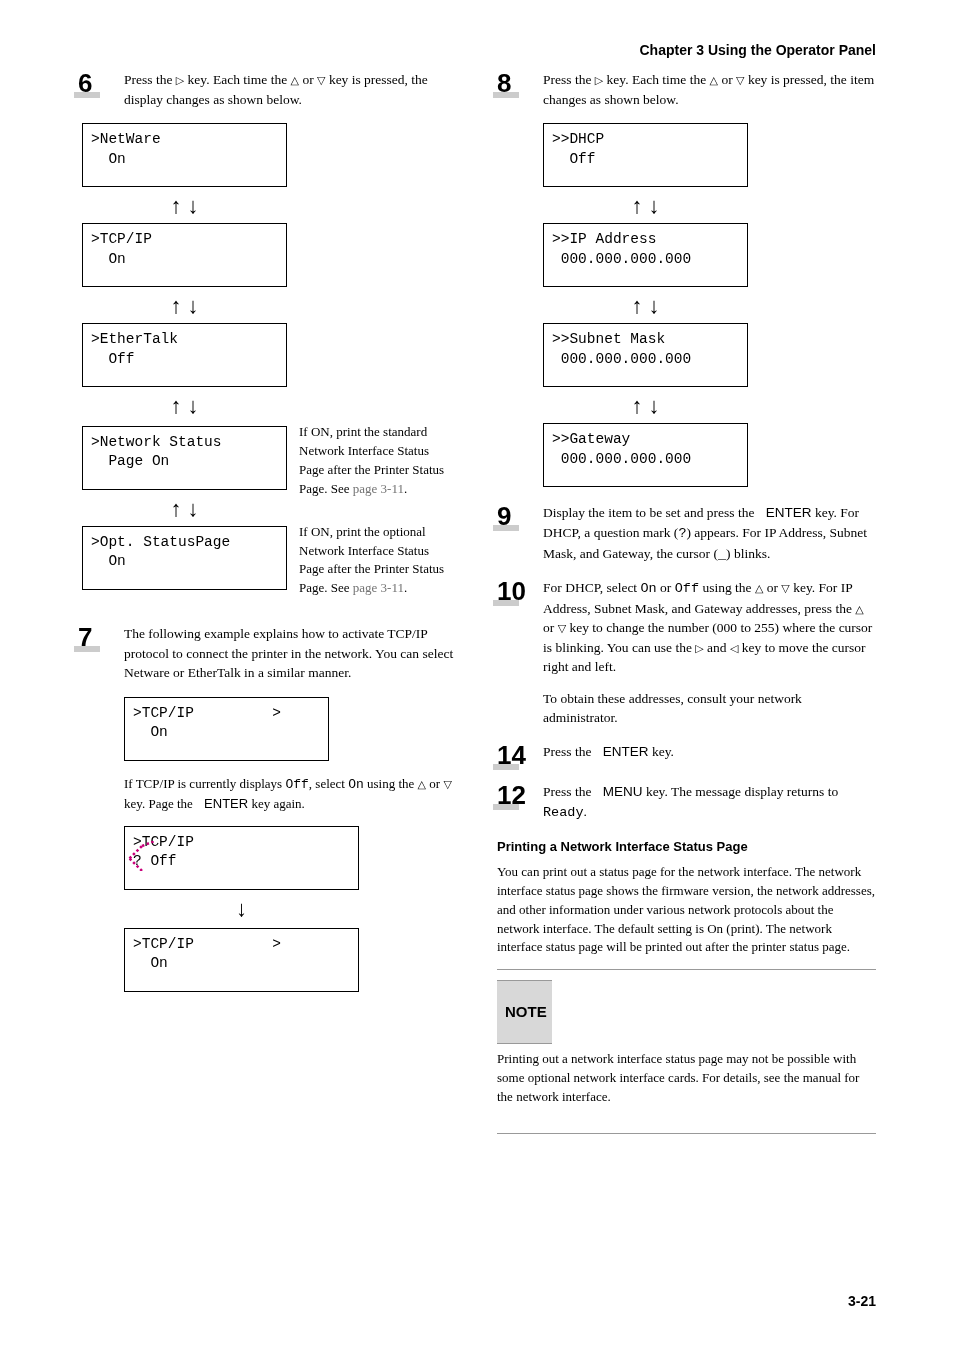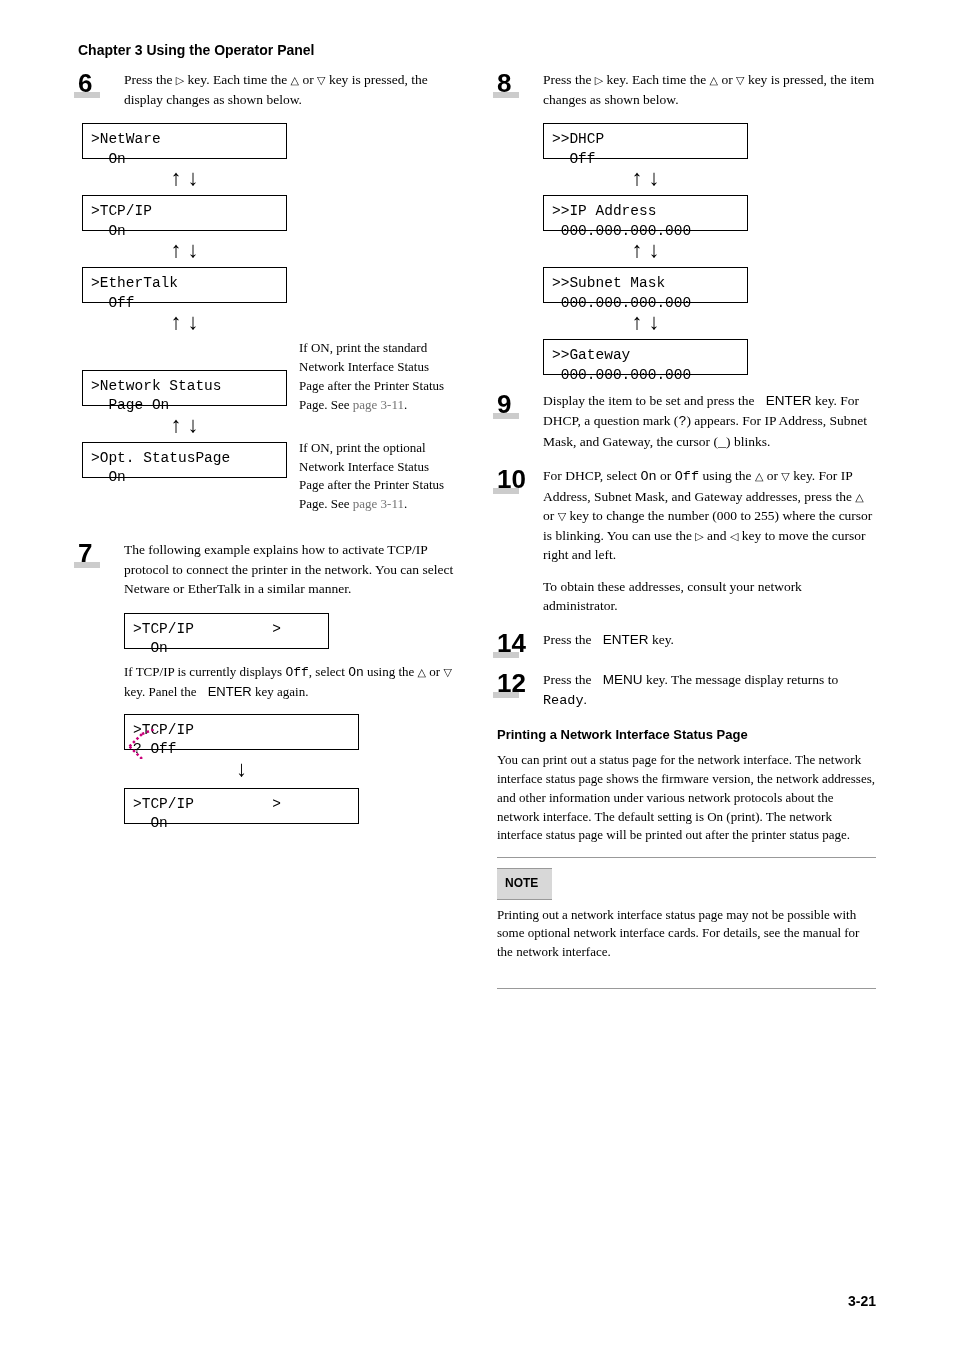--- a/index.html
+++ b/index.html
@@ -10,20 +10,21 @@
     background: #fff;
     position: relative;
     font-size: 13px;
     line-height: 1.45;
     color: #000;
   }
   .page {
     padding: 40px 78px 40px 78px;
   }
   .header-title {
+    text-align: right;
     font-family: Arial, Helvetica, sans-serif;
     font-weight: bold;
     font-size: 14px;
     margin-bottom: 10px;
   }
   .columns {
     display: flex;
     gap: 40px;
   }
   .col { flex: 1; }
@@ -51,21 +52,21 @@
     top: 22px;
     z-index: -1;
   }
   .step-text { flex: 1; font-size: 13.5px; }
   .lcd {
     border: 1px solid #000;
     font-family: "Courier New", monospace;
     font-size: 14.5px;
     padding: 6px 8px 4px 8px;
     width: 205px;
-    height: 36px;
+    height: 64px;
     line-height: 1.35;
     white-space: pre;
     margin-bottom: 6px;
     background: #fff;
   }
   .arrows {
     text-align: center;
     width: 205px;
     font-size: 22px;
     line-height: 1;
@@ -88,22 +89,22 @@
   .section-heading {
     font-family: Arial, Helvetica, sans-serif;
     font-weight: bold;
     font-size: 13px;
     margin: 16px 0 6px 0;
   }
   .note-box {
     background: #d8d8d8;
     font-family: Arial, Helvetica, sans-serif;
     font-weight: bold;
-    font-size: 12px;
-    padding: 6px 8px;
+    font-size: 15px;
+    padding: 20px 8px;
     display: inline-block;
     margin: 10px 0 6px 0;
     width: 55px;
     text-align: left;
     border-top: 1px solid #999;
     border-bottom: 1px solid #999;
   }
   .note-divider-top { border-top: 1px solid #999; margin-top: 10px;}
   .note-divider-bot { border-bottom: 1px solid #999; padding-bottom: 26px; margin-bottom: 6px;}
   .triangle-r::before { content: "▷"; font-size:11px;}
@@ -181,21 +182,21 @@
       <div class="step" style="margin-top:20px;">
         <div class="step-num">7</div>
         <div class="step-text">The following example explains how to activate TCP/IP protocol to connect the printer in the network. You can select Netware or EtherTalk in a similar manner.</div>
       </div>
 
       <div style="margin-left:46px;">
         <div class="lcd"><span>&gt;TCP/IP         &gt;</span>
 <span>  On</span></div>
 
         <div class="para" style="margin-top:14px;">
-          <span>If TCP/IP is currently displays </span><span class="mono">Off</span><span>, select </span><span class="mono">On</span><span> using the </span><span class="triangle-u"></span><span> or </span><span class="triangle-d"></span><span> key. Panel the </span><span class="bold-sans">ENTER</span><span> key again.</span>
+          <span>If TCP/IP is currently displays </span><span class="mono">Off</span><span>, select </span><span class="mono">On</span><span> using the </span><span class="triangle-u"></span><span> or </span><span class="triangle-d"></span><span> key. Page the </span><span class="bold-sans">ENTER</span><span> key again.</span>
         </div>
 
         <div class="lcd cursor-block" style="width:235px;"><span>&gt;TCP/IP</span>
 <span>? Off</span>
           <svg class="dashed-lines" viewBox="0 0 24 24" style="position:absolute;left:2px;top:14px;width:30px;height:30px;">
             <line x1="12" y1="4" x2="22" y2="0" stroke="#c8007a" stroke-width="2" stroke-dasharray="2 2"></line>
             <line x1="2" y1="14" x2="12" y2="4" stroke="#c8007a" stroke-width="2" stroke-dasharray="2 2"></line>
             <line x1="12" y1="24" x2="2" y2="14" stroke="#c8007a" stroke-width="2" stroke-dasharray="2 2"></line>
           </svg>
         </div>

